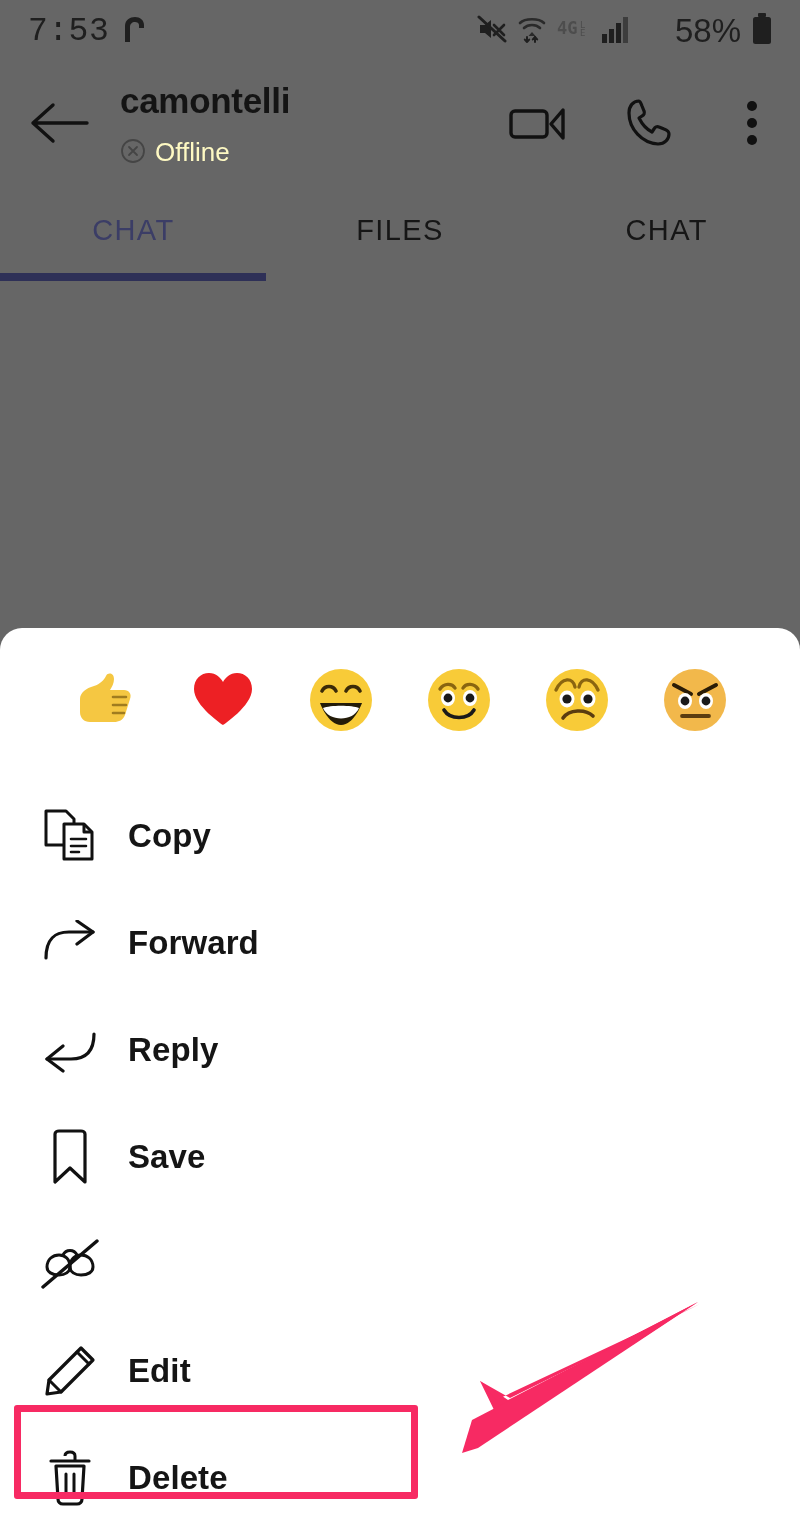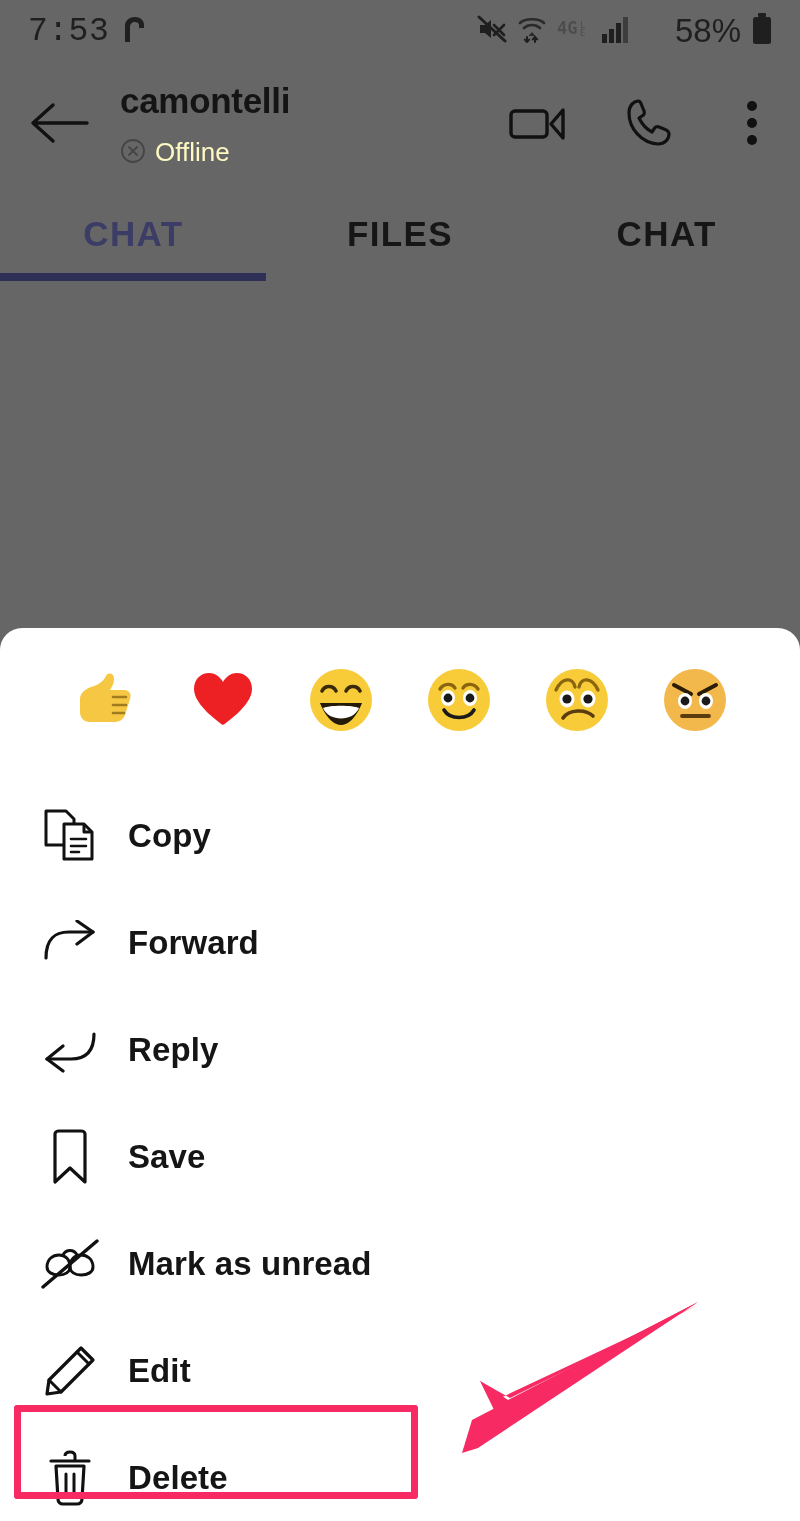--- a/index.html
+++ b/index.html
@@ -50,21 +50,21 @@
 
   
   .tabs {
     position: absolute; top: 192px; left: 0;
     width: 800px; height: 91px;
     display: flex;
   }
   .tab {
     flex: 1; display: flex; align-items: flex-start; justify-content: center;
     padding-top: 22px;
-    font-size: 35px; font-weight: bold; letter-spacing: 1.4px;
+    font-size: 29px; font-weight: normal; letter-spacing: 1.4px;
     color: #161616;
   }
   .tab.active { color: #3b3d66; }
   .tab-indicator {
     position: absolute; left: 0; top: 273px;
     width: 266px; height: 8px; background: #2e3057;
   }
 
   
   .sheet {
@@ -362,21 +362,20 @@
         <span class="menu-icon">
           <svg width="62" height="54" viewBox="0 0 62 54">
             <path d="M8 30 C8 22 14 18 20 18 C26 18 31 22 31 30 C31 35 26 38 20 38
                      C13 38 8 35 8 30 Z" stroke="#111" stroke-width="3" fill="none"></path>
             <path d="M31 30 C31 22 36 18 42 18 C48 18 54 22 54 30 C54 35 49 38 42 38
                      C36 38 31 35 31 30 Z" stroke="#111" stroke-width="3" fill="none"></path>
             <path d="M24 18 C27 12 35 12 38 18" stroke="#111" stroke-width="3" fill="none" stroke-linecap="round"></path>
             <path d="M4 50 L58 4" stroke="#111" stroke-width="3.4" stroke-linecap="round"></path>
           </svg>
         </span>
-        <span class="menu-label">Mark as unread</span>
       </div>
 
       <div class="menu-item">
         <span class="menu-icon">
           <svg width="54" height="54" viewBox="0 0 54 54">
             <path d="M38 4 L50 16 L18 48 L4 50 L6 36 Z" stroke="#111" stroke-width="3.2" fill="none" stroke-linejoin="round"></path>
             <path d="M34 8 L46 20" stroke="#111" stroke-width="3" stroke-linecap="round"></path>
             <path d="M6 36 L18 48" stroke="#111" stroke-width="3" stroke-linecap="round"></path>
           </svg>
         </span>

